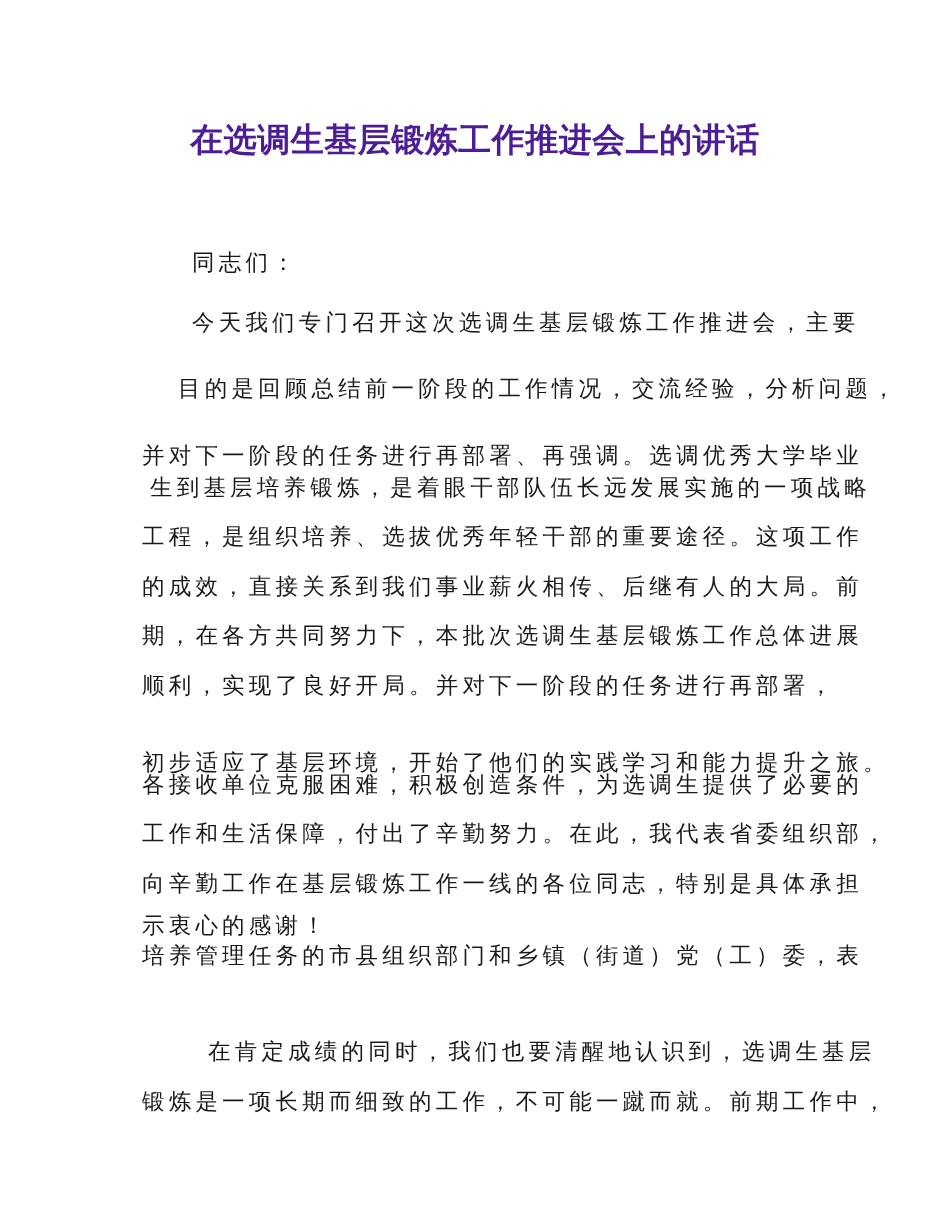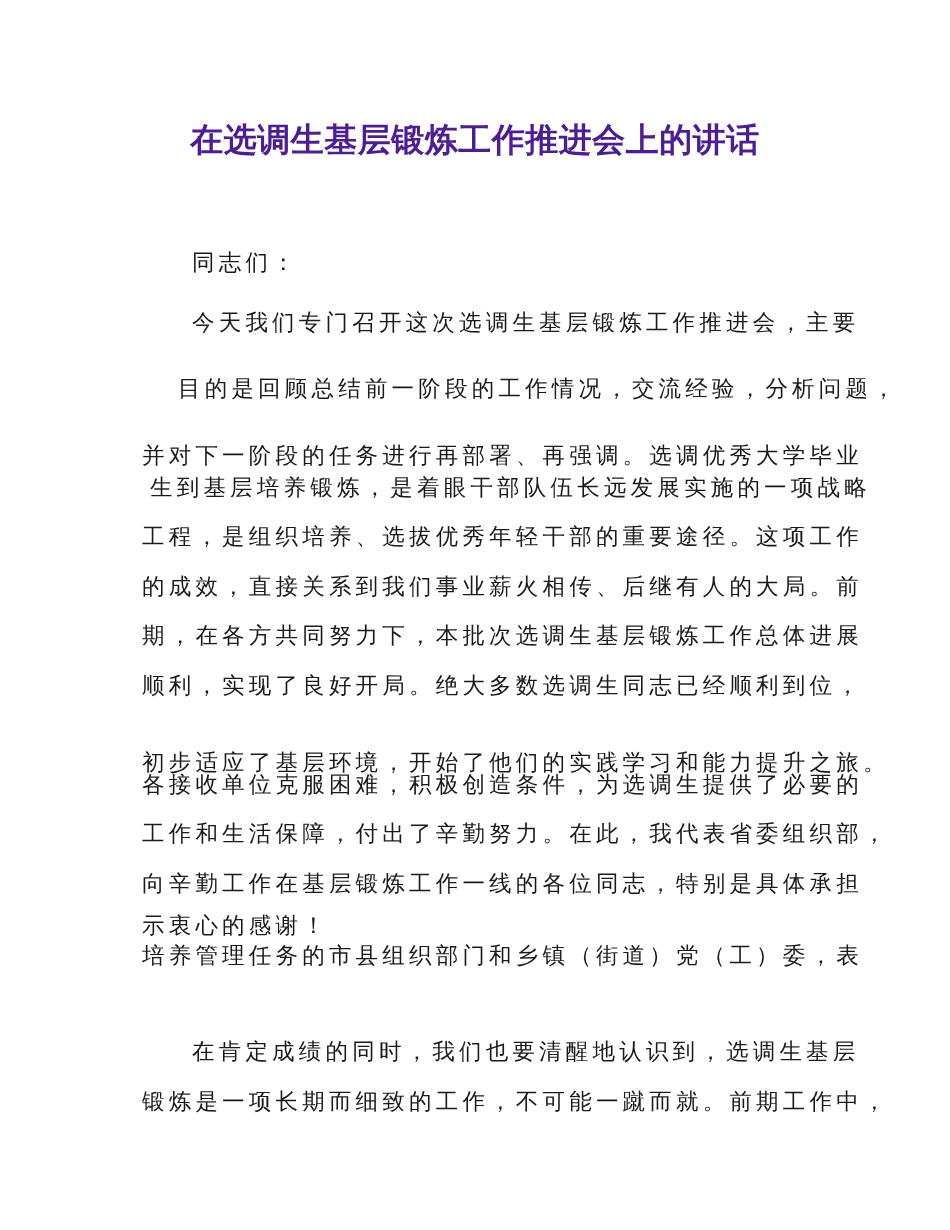--- a/index.html
+++ b/index.html
@@ -66,24 +66,24 @@
   <div class="body-text">
     <div class="line indent" style="top:248px;font-family:Liberation Serif, serif;">同志们：</div>
 
     <div class="line indent" style="top:307px;">今天我们专门召开这次选调生基层锻炼工作推进会，主要</div>
     <div class="line" style="top:373px;margin-left:36px;">目的是回顾总结前一阶段的工作情况，交流经验，分析问题，</div>
     <div class="line" style="top:412px;margin-top:28px;">并对下一阶段的任务进行再部署、再强调。选调优秀大学毕业</div>
     <div class="line" style="top:472px;margin-left:8px;">生到基层培养锻炼，是着眼干部队伍长远发展实施的一项战略</div>
     <div class="line" style="top:521px;">工程，是组织培养、选拔优秀年轻干部的重要途径。这项工作</div>
     <div class="line" style="top:571px;">的成效，直接关系到我们事业薪火相传、后继有人的大局。前</div>
     <div class="line" style="top:620px;">期，在各方共同努力下，本批次选调生基层锻炼工作总体进展</div>
-    <div class="line" style="top:670px;">顺利，实现了良好开局。绝大多数选调生同志已经顺利到位，</div>
+    <div class="line" style="top:670px;">顺利，实现了良好开局。并对下一阶段的任务进行再部署，</div>
     <div class="line" style="top:719px;margin-top:28px;">初步适应了基层环境，开始了他们的实践学习和能力提升之旅。</div>
     <div class="line" style="top:769px;">各接收单位克服困难，积极创造条件，为选调生提供了必要的</div>
     <div class="line" style="top:818px;">工作和生活保障，付出了辛勤努力。在此，我代表省委组织部，</div>
     <div class="line" style="top:868px;">向辛勤工作在基层锻炼工作一线的各位同志，特别是具体承担</div>
     <div class="line" style="top:940px;">培养管理任务的市县组织部门和乡镇（街道）党（工）委，表</div>
     <div class="line" style="top:910px;">示衷心的感谢！</div>
 
-    <div class="line indent" style="top:1036px;">在肯定成绩的同时，我们也要清醒地认识到，选调生基层</div>
+    <div class="line indent" style="top:1036px;margin-left:16px;">在肯定成绩的同时，我们也要清醒地认识到，选调生基层</div>
     <div class="line" style="top:1086px;">锻炼是一项长期而细致的工作，不可能一蹴而就。前期工作中，</div>
   </div>
 </div>
 
 </body></html>

